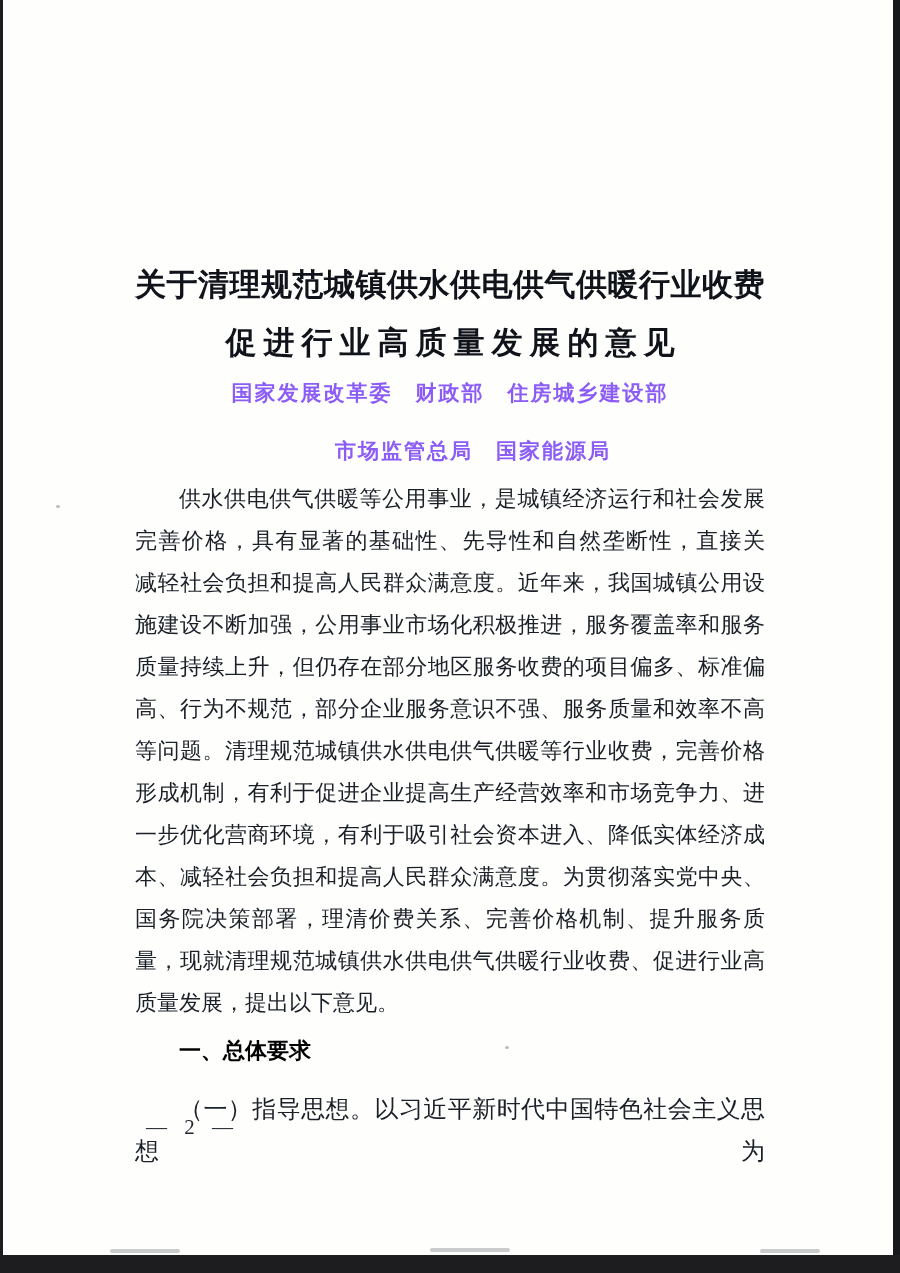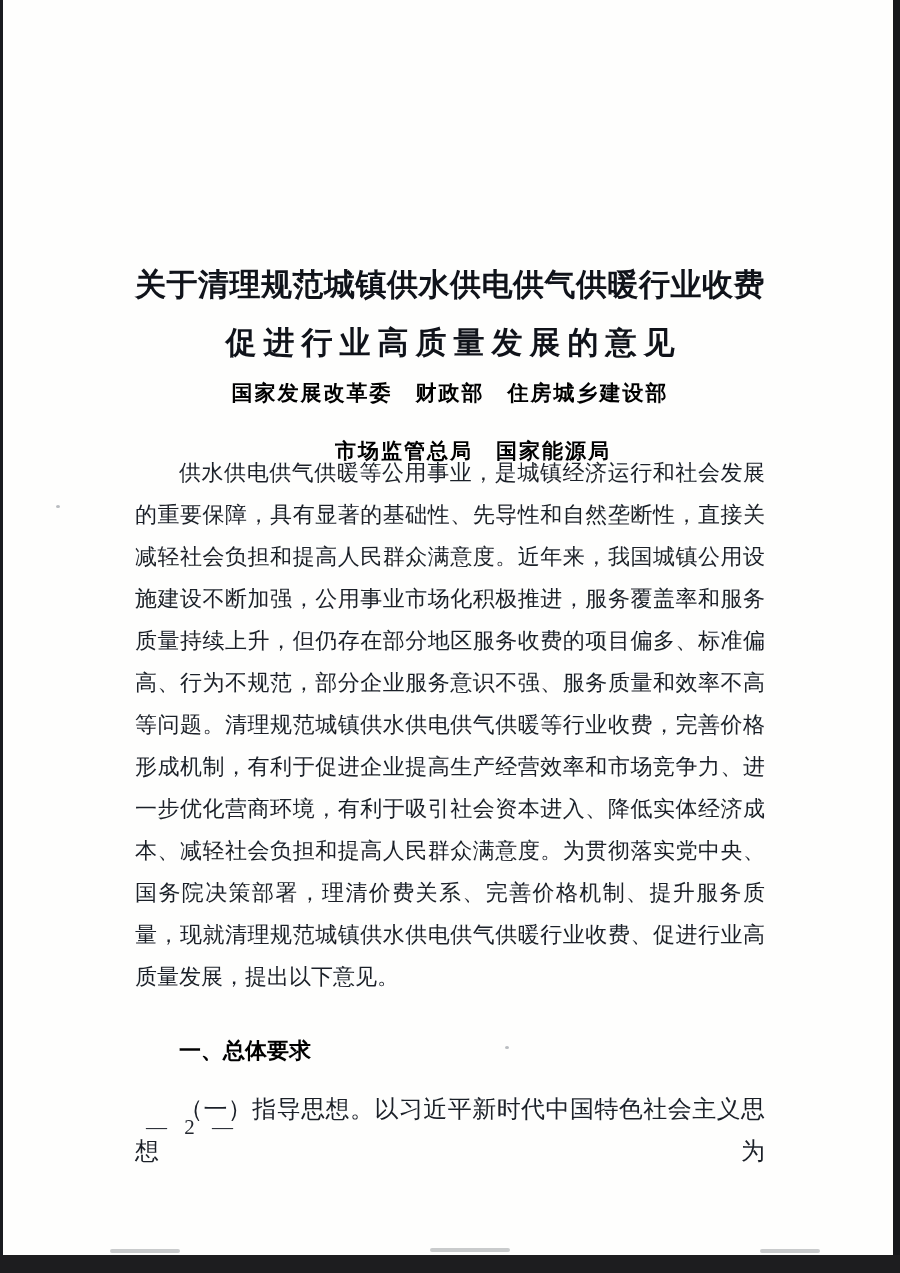--- a/index.html
+++ b/index.html
@@ -23,26 +23,26 @@
     position: absolute; left: 0; width: 900px; margin: 0;
     text-align: center; font-weight: 700; font-size: 31px;
     color: #10131a;
   }
   .title-1 { top: 264px; letter-spacing: 0.5px; }
   .title-2 { top: 322px; letter-spacing: 7px; text-indent: 7px; }
 
   .issuers {
     position: absolute; left: 0; width: 900px;
     text-align: center; font-weight: 700; font-size: 21px;
-    color: #000000; letter-spacing: 2px;
+    color: #8b5cf6; letter-spacing: 2px;
   }
   .issuers-1 { top: 379px; }
   .issuers-2 { top: 437px; margin-left: 23px; }
 
-  .body-block { position: absolute; left: 135px; top: 452px; width: 630px; font-size: 22px; }
+  .body-block { position: absolute; left: 135px; top: 478px; width: 630px; font-size: 22px; }
   .bline { height: 42px; line-height: 42px; }
   .jfull { text-align: justify; text-align-last: justify; }
   .indent { text-indent: 44px; }
   .jlast { text-align: left; text-align-last: left; }
 
   .heading {
     position: absolute; left: 135px; top: 1030px; width: 630px;
     height: 42px; line-height: 42px; font-size: 22px; font-weight: 700;
     text-indent: 44px; color: #000000;
     font-family: "DejaVu Sans", "Liberation Sans", sans-serif;
@@ -73,21 +73,21 @@
   <div class="speck" style="left:505px; top:1046px;"></div>
 
   <h1 class="title title-1">关于清理规范城镇供水供电供气供暖行业收费</h1>
   <h1 class="title title-2">促进行业高质量发展的意见</h1>
 
   <div class="issuers issuers-1">国家发展改革委　财政部　住房城乡建设部</div>
   <div class="issuers issuers-2">市场监管总局　国家能源局</div>
 
   <div class="body-block">
     <div class="bline jfull indent">供水供电供气供暖等公用事业，是城镇经济运行和社会发展</div>
-    <div class="bline jfull">的重要保障，具有显著的基础性、先导性和自然垄断性，直接关</div>
+    <div class="bline jfull">完善价格，具有显著的基础性、先导性和自然垄断性，直接关</div>
     <div class="bline jfull">减轻社会负担和提高人民群众满意度。近年来，我国城镇公用设</div>
     <div class="bline jfull">施建设不断加强，公用事业市场化积极推进，服务覆盖率和服务</div>
     <div class="bline jfull">质量持续上升，但仍存在部分地区服务收费的项目偏多、标准偏</div>
     <div class="bline jfull">高、行为不规范，部分企业服务意识不强、服务质量和效率不高</div>
     <div class="bline jfull">等问题。清理规范城镇供水供电供气供暖等行业收费，完善价格</div>
     <div class="bline jfull">形成机制，有利于促进企业提高生产经营效率和市场竞争力、进</div>
     <div class="bline jfull">一步优化营商环境，有利于吸引社会资本进入、降低实体经济成</div>
     <div class="bline jfull">本、减轻社会负担和提高人民群众满意度。为贯彻落实党中央、</div>
     <div class="bline jfull">国务院决策部署，理清价费关系、完善价格机制、提升服务质</div>
     <div class="bline jfull">量，现就清理规范城镇供水供电供气供暖行业收费、促进行业高</div>

